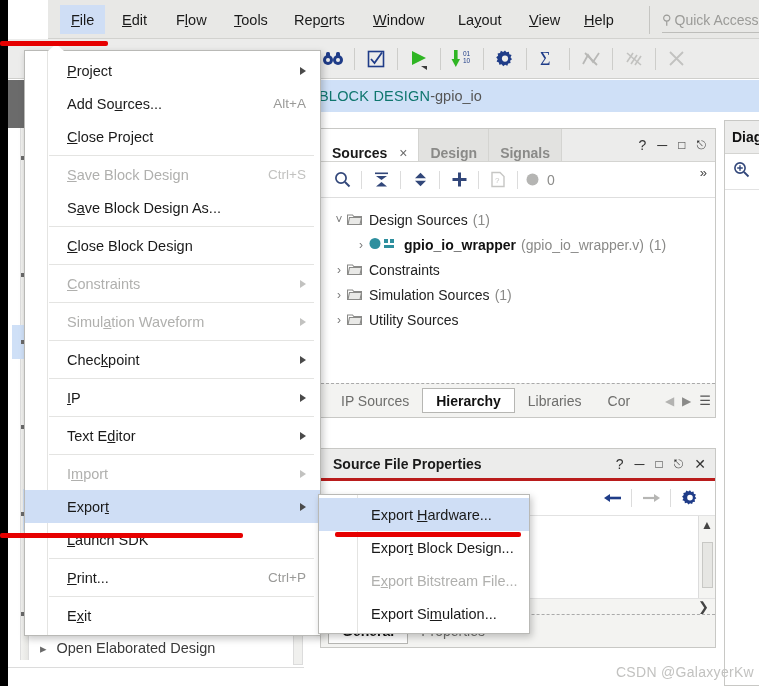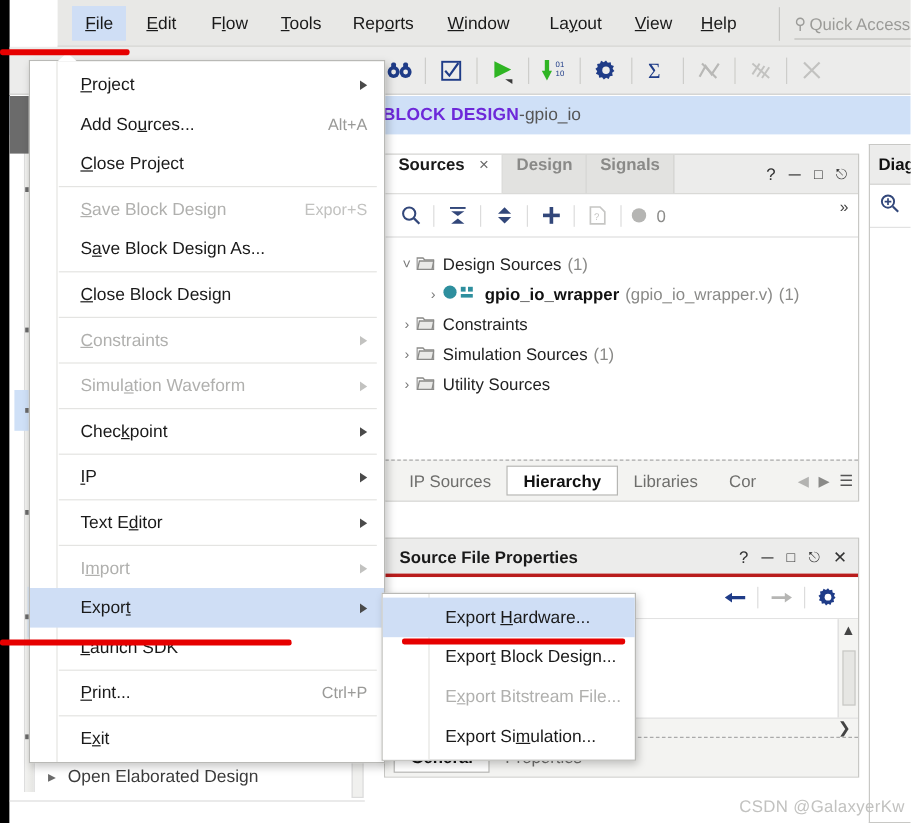--- a/index.html
+++ b/index.html
@@ -71,21 +71,21 @@
   .tb-sep { width: 1px; height: 22px; background: #cdcdca; margin: 0 1px; }
 
   
   .bd-banner {
     position: absolute; left: 8px; top: 80px; width: 751px; height: 32px;
     background: #cfe0f7;
     display: flex; align-items: center;
     padding-left: 311px;
     font-size: 14.5px; color: #2b2b2b;
   }
-  .bd-banner b { font-weight: bold; color: #6d28d9; letter-spacing: .2px; }
+  .bd-banner b { font-weight: normal; color: #0f766e; letter-spacing: .2px; }
   .bd-banner span.dash { color: #555; font-weight: normal; }
 
   
   .dark-col {
     position: absolute; left: 8px; top: 80px; width: 28px; height: 48px;
     background: #6b6b6b;
   }
   .dark-col-tab {
     position: absolute; left: 27px; top: 88px; width: 6px; height: 26px;
     background: #cfe0f7;
@@ -132,21 +132,21 @@
     position: absolute; left: 320px; top: 128px; width: 396px; height: 290px;
     background: #ffffff;
     border: 1px solid #c8c8c5;
   }
   .panel-header {
     position: relative; height: 33px; background: #ececeb;
     border-bottom: 1px solid #d4d4d1;
     display: flex; align-items: stretch;
   }
   .panel-tab {
-    display: flex; align-items: flex-start; padding: 0 11px;
+    display: flex; align-items: flex-end; padding: 0 11px;
     font-size: 14px; font-weight: bold; color: #8a8a88;
     border-right: 1px solid #d4d4d1;
     background: #e2e2e0;
   }
   .panel-tab.active { background: #ffffff; color: #1a1a1a; }
   .panel-tab .tabclose { color: #6a6a6a; font-weight: normal; margin-left: 12px; font-size: 14px; }
   .panel-hdr-btns {
     margin-left: auto; display: flex; align-items: center; gap: 11px;
     padding: 0 9px; color: #333; font-size: 14px;
   }
@@ -679,21 +679,21 @@
       <span>Add So<u class="mn">u</u>rces...</span>
       <span class="dd-accel">Alt+A</span>
     </div>
     <div class="dd-item">
       <span><u class="mn">C</u>lose Project</span>
     </div>
     <div class="dd-sep"></div>
 
     <div class="dd-item disabled">
       <span><u class="mn">S</u>ave Block Design</span>
-      <span class="dd-accel">Expor+S</span>
+      <span class="dd-accel">Ctrl+S</span>
     </div>
     <div class="dd-item">
       <span>S<u class="mn">a</u>ve Block Design As...</span>
     </div>
     <div class="dd-sep"></div>
 
     <div class="dd-item">
       <span><u class="mn">C</u>lose Block Design</span>
     </div>
     <div class="dd-sep"></div>

